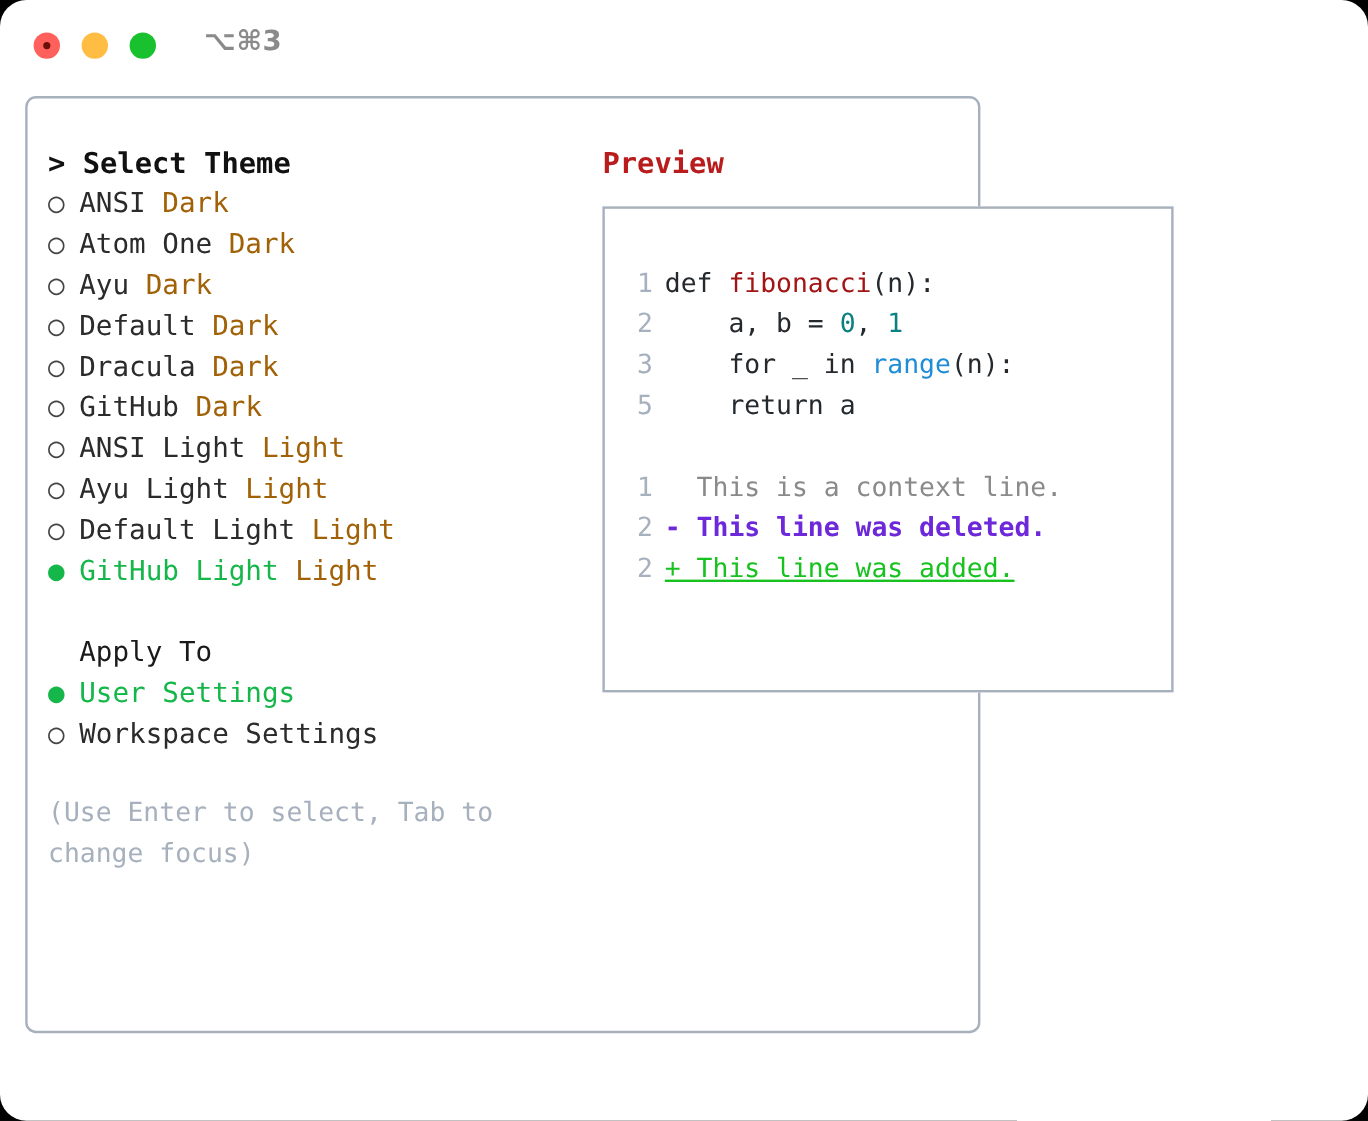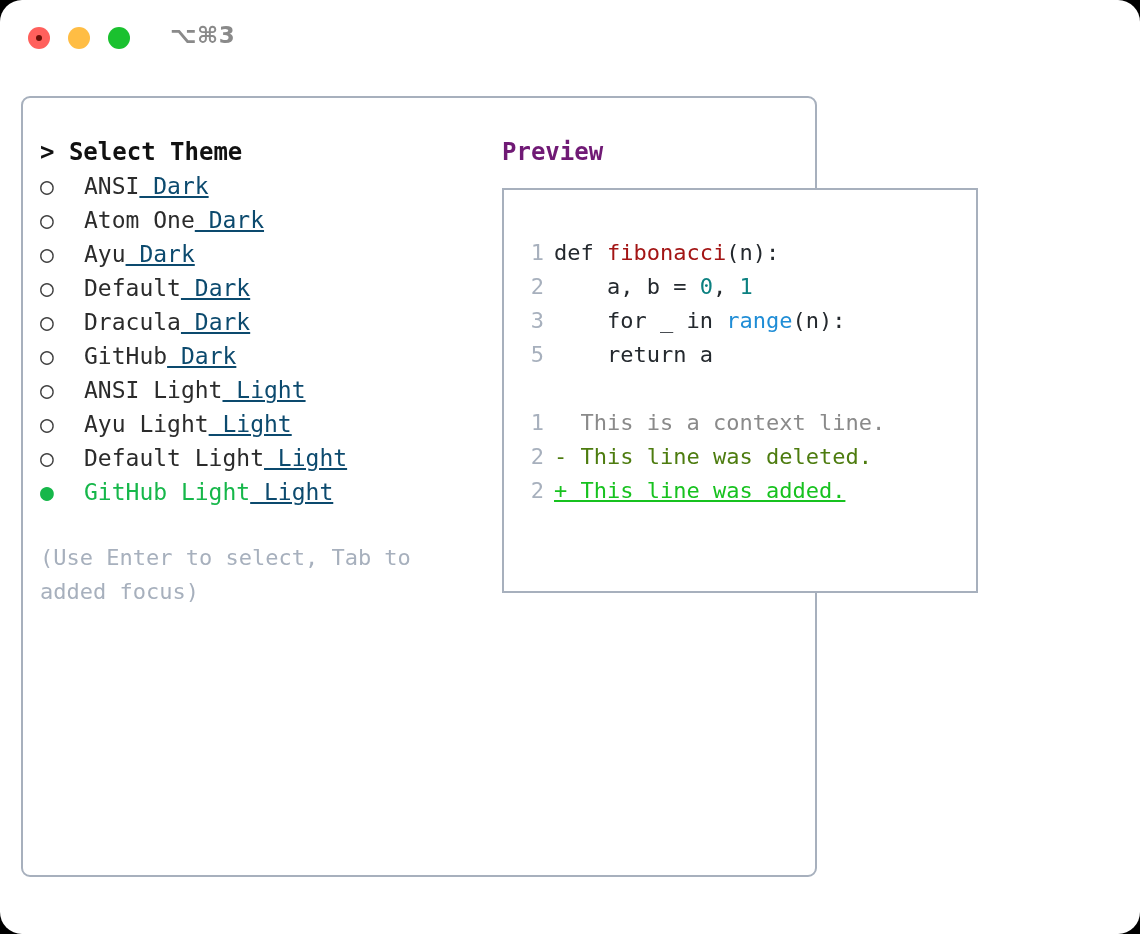--- a/index.html
+++ b/index.html
@@ -60,21 +60,21 @@
     font-weight: bold;
     color: #8a8a8a;
     letter-spacing: 0.5px;
     white-space: pre;
   }
 
   
   #card {
     position: absolute;
     left: 21px;
-    top: 96px;
+    top: 80px;
     width: 796px;
     height: 781px;
     border: 2px solid #a7b0bd;
     border-radius: 9px;
     box-sizing: border-box;
     background: #ffffff;
   }
 
   
   #left-pane {
@@ -96,22 +96,22 @@
     color: #2b2b2b;
     white-space: pre;
   }
   .bullet {
     display: inline-block;
     width: 26px;
   }
   .bullet-on  { color: #16b74a; }
   .bullet-off { color: #444444; }
   .row-sel .name { color: #16b74a; text-align: center; }
-  .name { color: #2b2b2b; margin-left: 18px; }
-  .mode { color: #0c4a6e; text-decoration: underline; }
+  .name { color: #2b2b2b; }
+  .mode { color: #a16207; }
 
   #apply-block { margin-top: 34px; }
   .apply-title {
     font-size: 23px;
     line-height: 34px;
     color: #1a1a1a;
     padding-left: 26px;
     white-space: pre;
   }
 
@@ -127,21 +127,21 @@
   
   #right-pane {
     position: absolute;
     left: 479px;
     top: 37px;
     width: 480px;
   }
   #preview-title {
     font-size: 24px;
     font-weight: bold;
-    color: #701a75;
+    color: #b91c1c;
     line-height: 34px;
     white-space: pre;
   }
   #preview-box {
     margin-top: 19px;
     width: 476px;
     height: 405px;
     border: 2px solid #a7b0bd;
     box-sizing: border-box;
     background: #ffffff;
@@ -165,21 +165,21 @@
     text-align: right;
     margin-right: 10px;
   }
   .tok-plain { color: #24292e; }
   .tok-fn    { color: #a31515; text-align: right; }
   .tok-num   { color: #0b8080; }
   .tok-call  { color: #1f8dd6; }
 
   .diff-gap { height: 34px; }
   .diff-ctx { color: #8a8a8a; }
-  .diff-del { color: #4d7c0f; }
+  .diff-del { color: #6d28d9; font-weight: bold; }
   .diff-add { color: #17c21f; text-decoration: underline; }
 </style>
 </head>
 <body>
 
 <div id="window">
 
   <div id="titlebar">
     <div class="dot dot-close"></div>
     <div class="dot dot-min"></div>
@@ -198,22 +198,29 @@
           <div class="theme-row"><span class="bullet bullet-off">○</span><span class="name">Ayu</span><span class="mode"> Dark</span></div>
           <div class="theme-row"><span class="bullet bullet-off">○</span><span class="name">Default</span><span class="mode"> Dark</span></div>
           <div class="theme-row"><span class="bullet bullet-off">○</span><span class="name">Dracula</span><span class="mode"> Dark</span></div>
           <div class="theme-row"><span class="bullet bullet-off">○</span><span class="name">GitHub</span><span class="mode"> Dark</span></div>
           <div class="theme-row"><span class="bullet bullet-off">○</span><span class="name">ANSI Light</span><span class="mode"> Light</span></div>
           <div class="theme-row"><span class="bullet bullet-off">○</span><span class="name">Ayu Light</span><span class="mode"> Light</span></div>
           <div class="theme-row"><span class="bullet bullet-off">○</span><span class="name">Default Light</span><span class="mode"> Light</span></div>
           <div class="theme-row row-sel"><span class="bullet bullet-on">●</span><span class="name">GitHub Light</span><span class="mode"> Light</span></div>
         </div>
 
-
-      <div id="hint">(Use Enter to select, Tab to added focus)</div>
+      <div id="apply-block">
+        <div class="apply-title">Apply To</div>
+        <div id="apply-list">
+            <div class="theme-row row-sel"><span class="bullet bullet-on">●</span><span class="name">User Settings</span></div>
+            <div class="theme-row"><span class="bullet bullet-off">○</span><span class="name">Workspace Settings</span></div>
+          </div>
+      </div>
+
+      <div id="hint">(Use Enter to select, Tab to change focus)</div>
     </div>
 
     <div id="right-pane">
       <div id="preview-title">Preview</div>
       <div id="preview-box">
         <div id="code-area">
             <div class="code-line"><span class="lineno">1</span><span class="tok-plain">def </span><span class="tok-fn">fibonacci</span><span class="tok-plain">(n):</span></div>
             <div class="code-line"><span class="lineno">2</span><span class="tok-plain">    a, b = </span><span class="tok-num">0</span><span class="tok-plain">, </span><span class="tok-num">1</span></div>
             <div class="code-line"><span class="lineno">3</span><span class="tok-plain">    for _ in </span><span class="tok-call">range</span><span class="tok-plain">(n):</span></div>
             <div class="code-line"><span class="lineno">5</span><span class="tok-plain">    return a</span></div>

